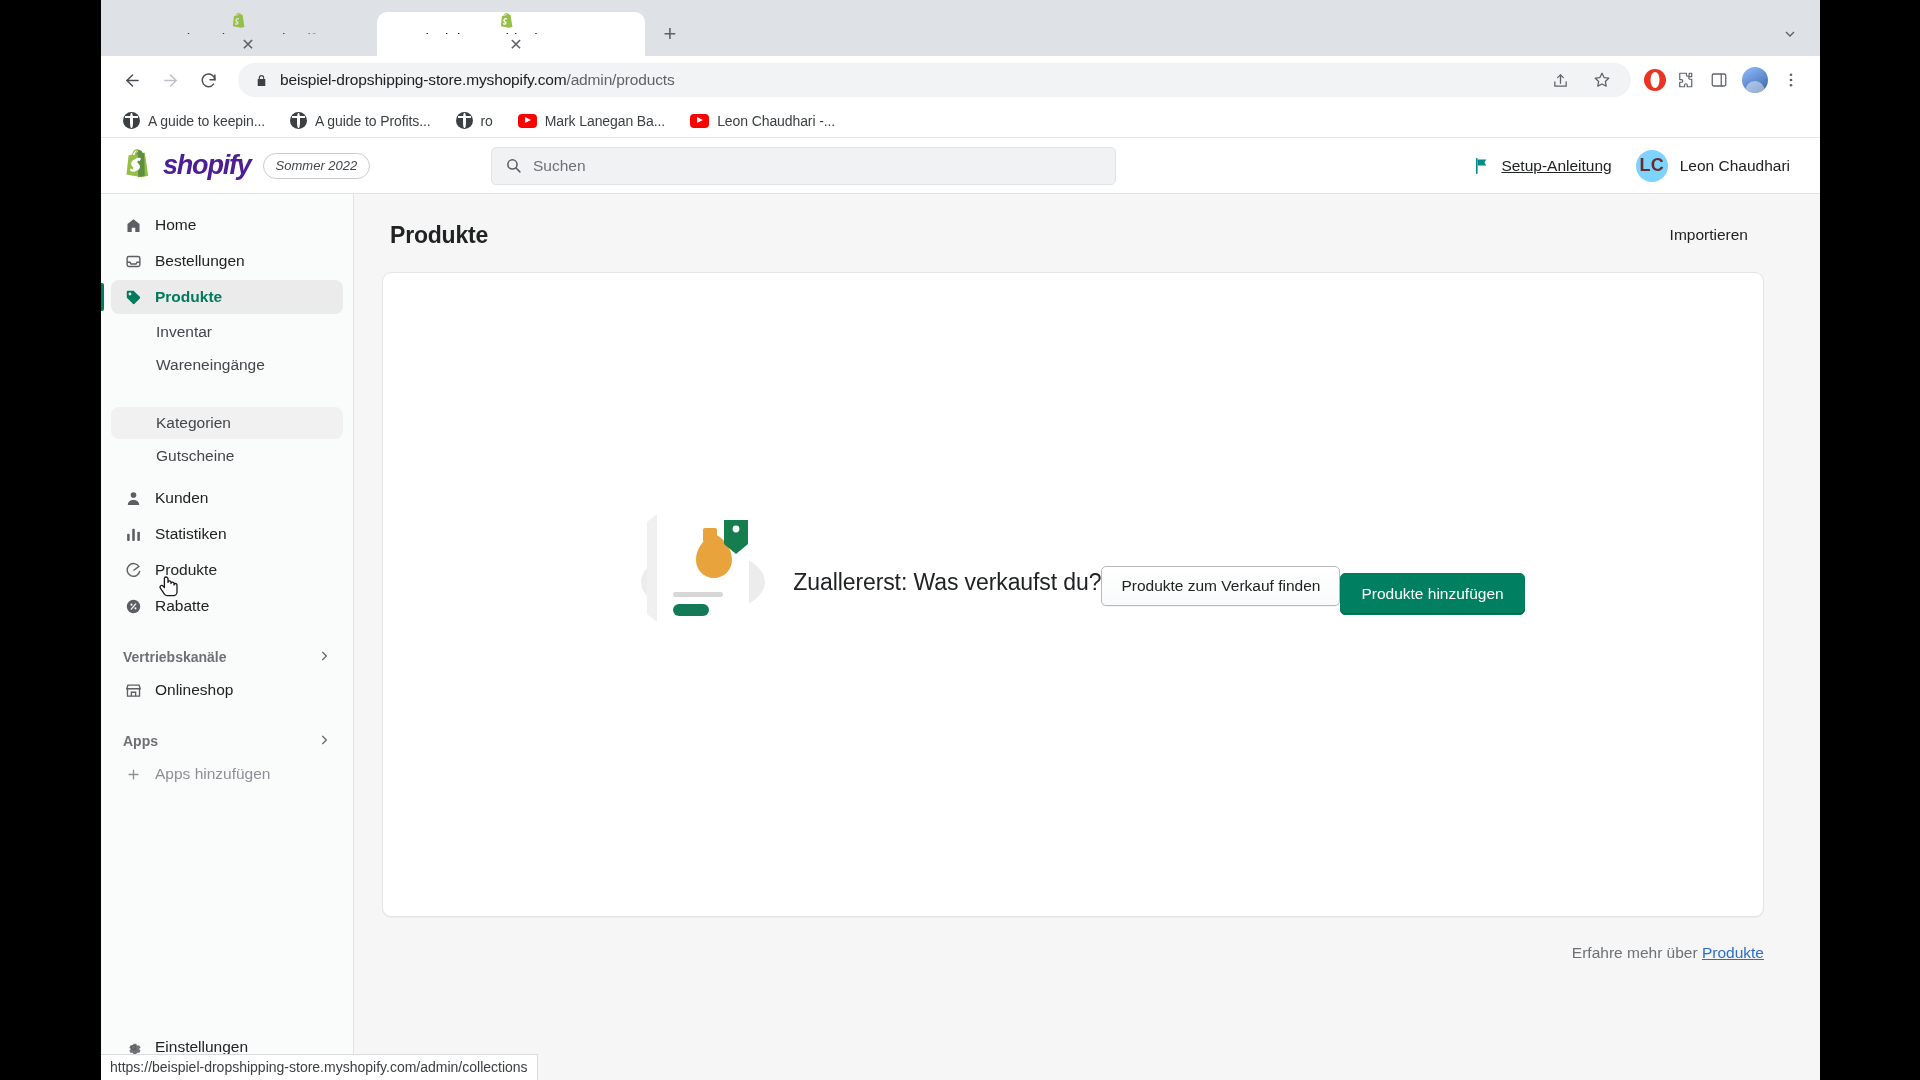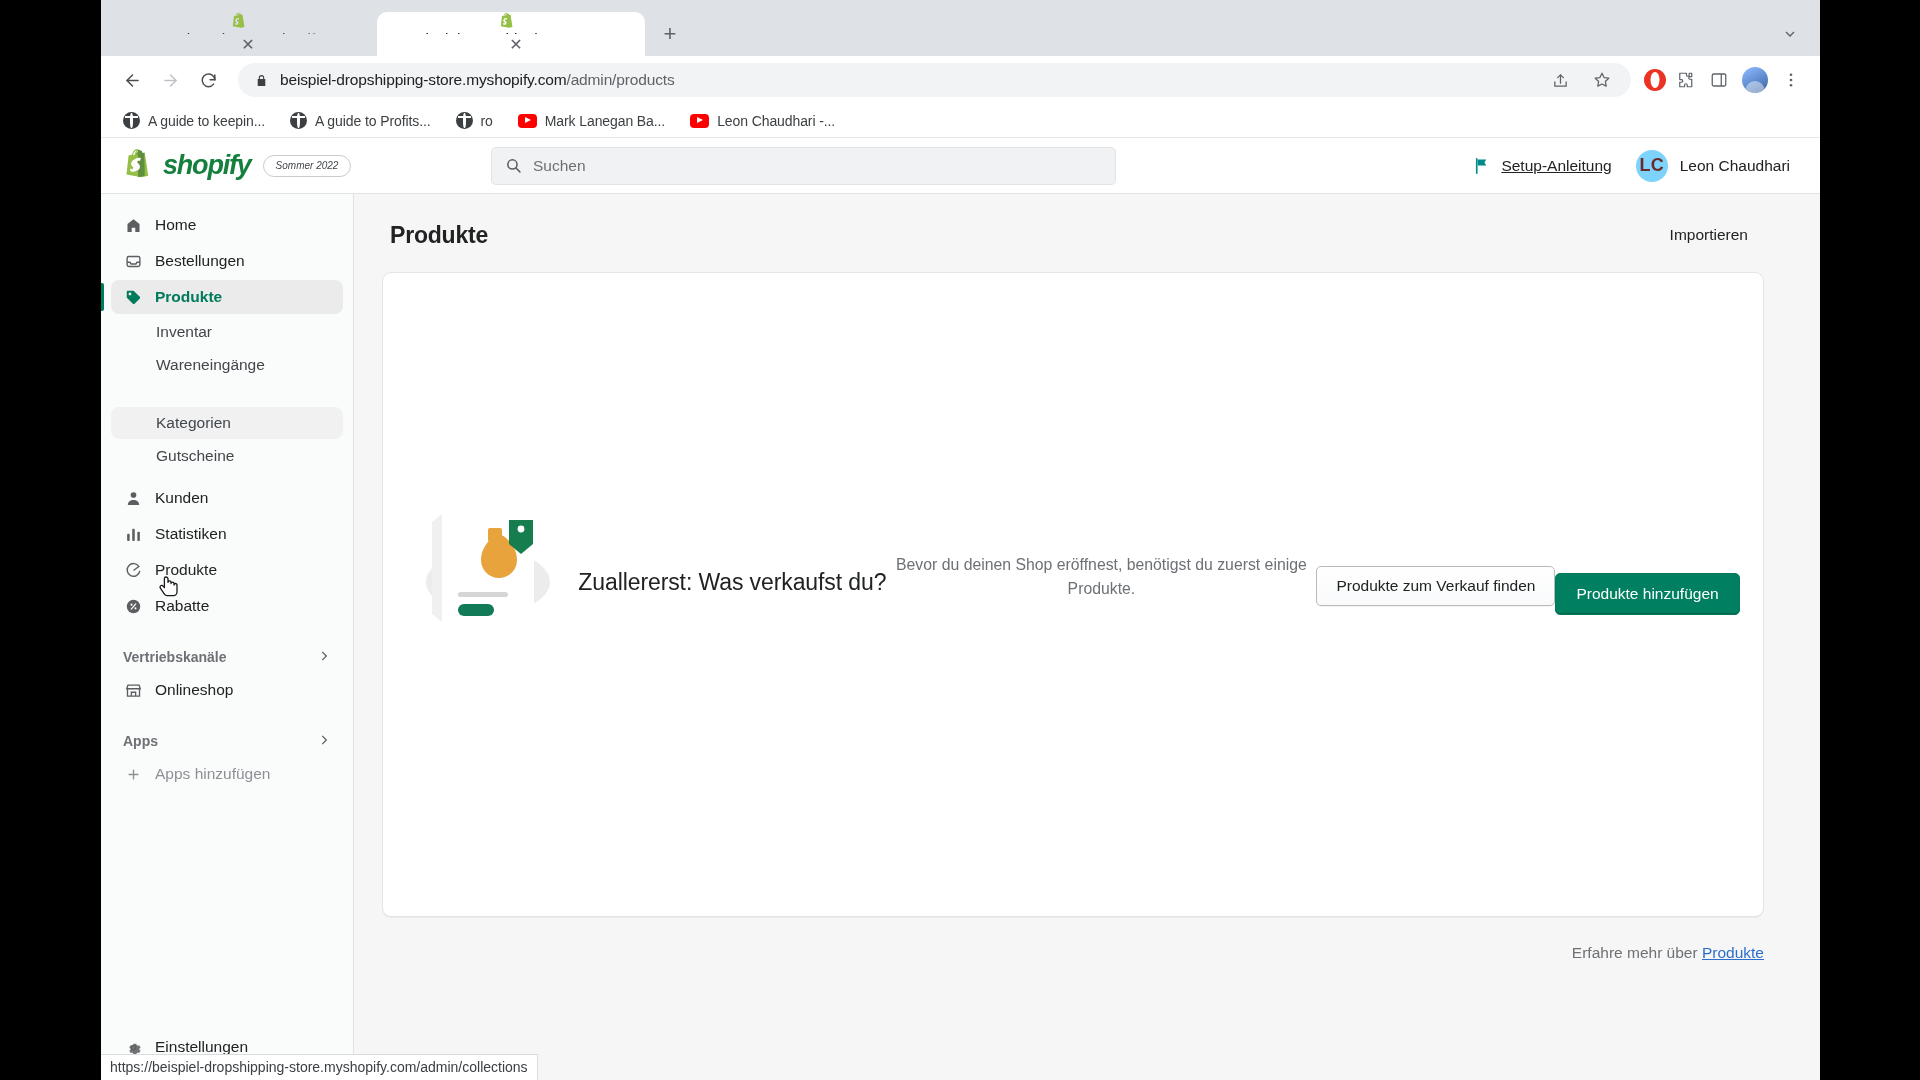--- a/index.html
+++ b/index.html
@@ -231,27 +231,27 @@
     padding: 0 30px 0 22px;
     flex: 0 0 56px;
   }
   .logo-wrap { display: flex; align-items: center; gap: 12px; width: 330px; }
   .sh-logo { display: flex; align-items: center; gap: 8px; }
   .sh-bag { width: 32px; height: 36px; }
   .sh-word {
     font-family: "Liberation Sans", sans-serif;
     font-size: 27px; font-weight: 700; font-style: italic;
     letter-spacing: -1.2px;
-    color: #15803d;
+    color: #4c1d95;
   }
   .badge-season {
     border: 1px solid #c9cccf;
     border-radius: 13px;
     padding: 4px 12px 5px;
-    font-size: 10px; font-style: italic;
+    font-size: 13px; font-style: italic;
     color: #42474c;
     white-space: nowrap;
   }
   .searchbar {
     width: 625px;
     height: 38px;
     background: #f1f2f3;
     border: 1px solid #e1e3e5;
     border-radius: 5px;
     display: flex; align-items: center;
@@ -769,21 +769,20 @@
                 <path d="M36 16l-10 8v92l10 8z" fill="#f0f0f0"></path>
                 <path d="M86 40c-7 6-11 14-11 22 0 10 8 18 18 18s18-8 18-18c0-8-4-16-11-22-2-2-4-3-7-3s-5 1-7 3z" fill="#e8a33d"></path>
                 <rect x="82" y="30" width="14" height="14" rx="2" fill="#e8a33d"></rect>
                 <path d="M103 22h24v24l-12 10-12-10z" fill="#167d4f"></path>
                 <circle cx="115" cy="31" r="3.4" fill="#fff"></circle>
                 <rect x="52" y="94" width="50" height="5" rx="2.5" fill="#d6d6d6"></rect>
                 <rect x="52" y="106" width="36" height="12" rx="6" fill="#127a56"></rect>
               </svg>
             </span>
             <div class="empty-title">Zuallererst: Was verkaufst du?</div>
-            <div class="empty-sub">Bevor du deinen Shop eröffnest, benötigst du zuerst einige Produkte.</div>
             <button class="btn-secondary">Produkte zum Verkauf finden</button>
             <button class="btn-primary">Produkte hinzufügen</button>
           </div>
 
           <div class="learn-more">
             <span>Erfahre mehr über </span><a href="#">Produkte</a>
           </div>
         </div>
       </div>
 

